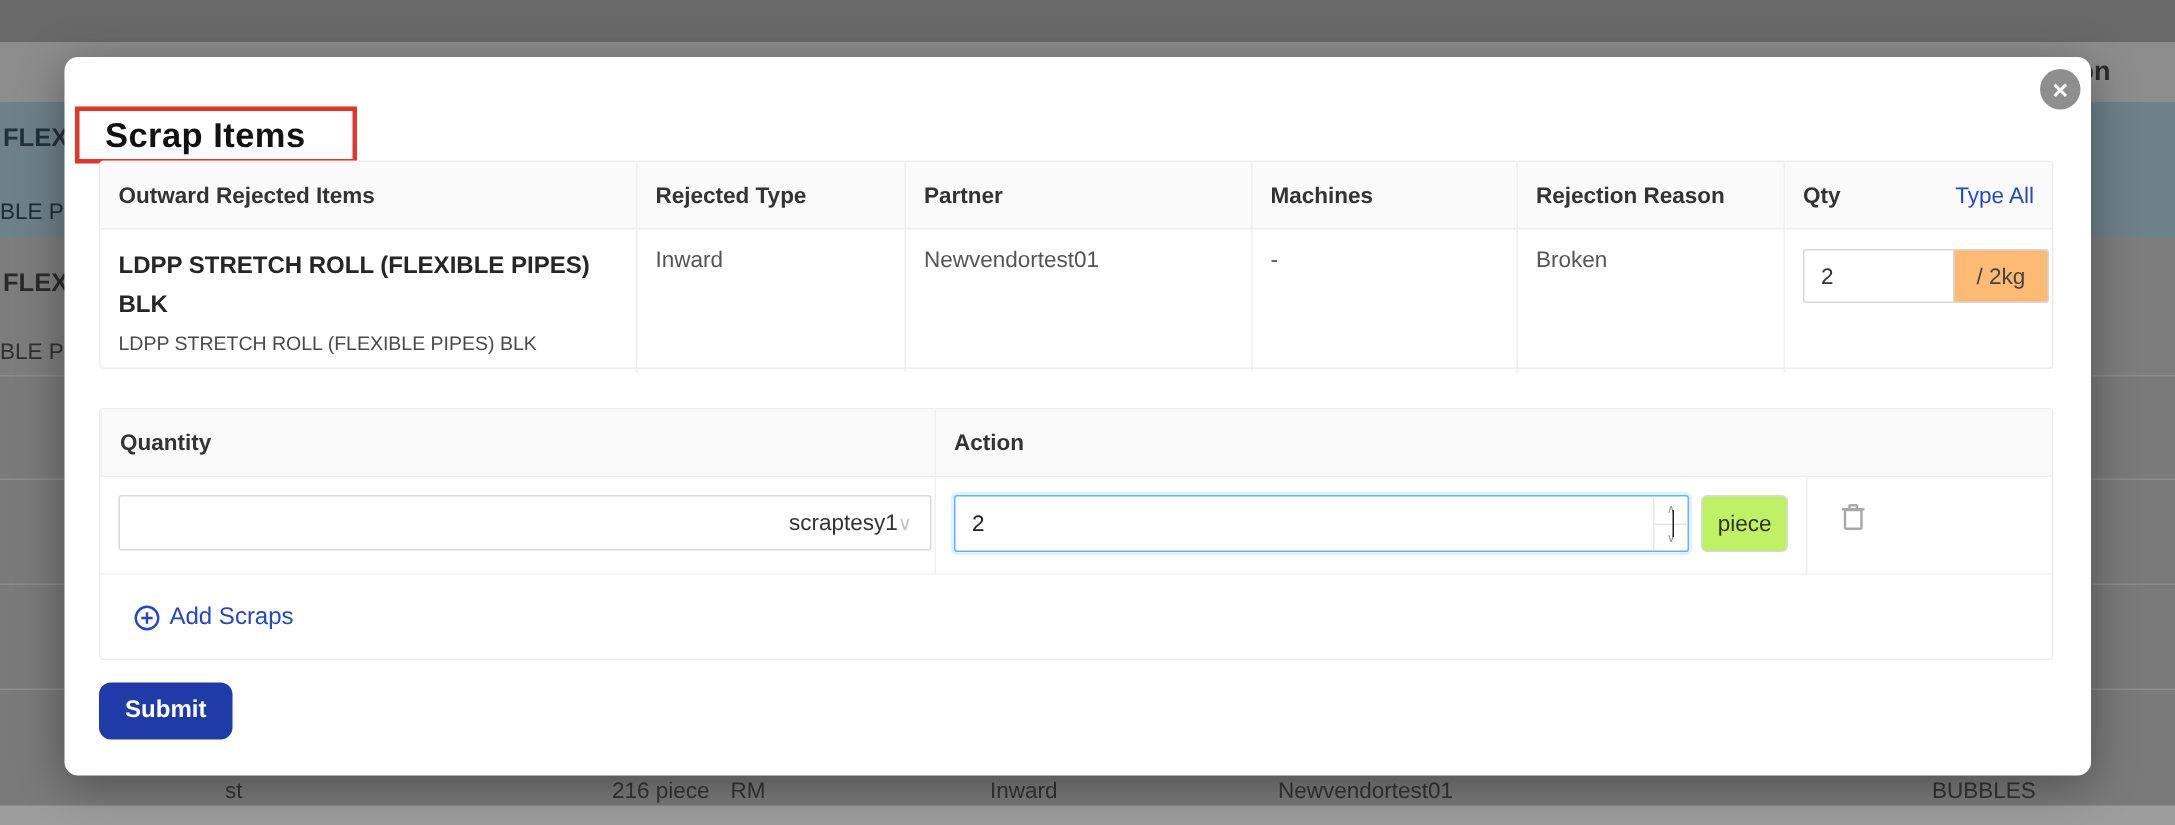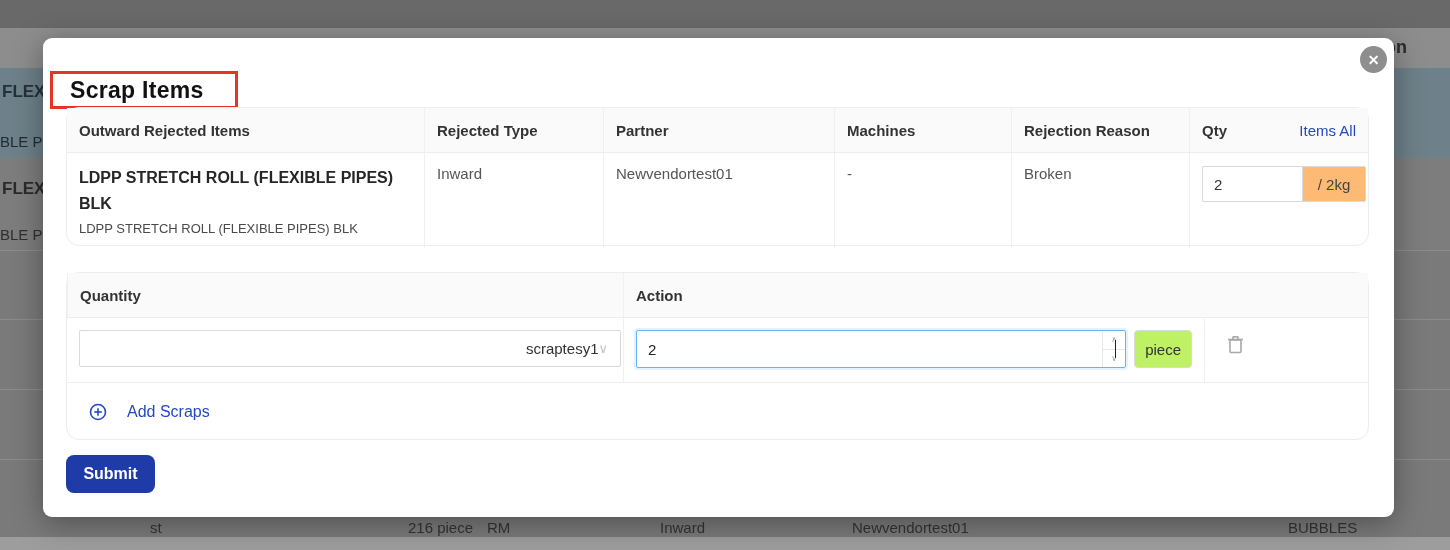--- a/index.html
+++ b/index.html
@@ -31,21 +31,21 @@
     border:3px solid #e53529; display:flex; align-items:center; padding-left:17px;
   }
   .title-box h1 { font-size:23px; font-weight:600; color:#111; letter-spacing:0.3px; }
   .close-btn {
     position:absolute; left:1317px; top:8px; width:27px; height:27px; border-radius:50%;
     background:#8e8e8e; color:#fff; display:flex; align-items:center; justify-content:center;
     font-size:14px; font-weight:700; cursor:pointer; line-height:1;
   }
   .panel {
     position:absolute; left:23px; width:1303px;
-    border:1px solid #ededed; border-radius:13px; background:#fff;
+    border:1px solid #ededed; border-radius:3px; background:#fff;
   }
   .panel-1 { top:69px; height:139px; }
   .panel-2 { top:234px; height:168px; }
   .grid-1 { display:grid; grid-template-columns:357px 179px 231px 177px 178px 1fr; }
   .grid-2 { display:grid; grid-template-columns:556px 581px 1fr; }
   .thead { background:#fafafa; border-bottom:1px solid #ededed; }
   .th {
     height:44px; display:flex; align-items:center; padding-left:12px;
     font-size:15px; font-weight:700; color:#333;
   }
@@ -89,21 +89,21 @@
     flex:1; display:flex; align-items:center; justify-content:center;
     font-size:8px; color:#999; cursor:pointer;
   }
   .spin-btn.up { border-bottom:1px solid #e8e8e8; }
   .unit-addon {
     width:58px; height:38px; border:1px solid #d9d9d9; border-radius:4px; margin-left:8px;
     display:flex; align-items:center; justify-content:center; font-size:15px; color:#333; background:#bef264;
   }
   .row2 { border-bottom:1px solid #f0f0f0; }
   .addscrap-row { padding:20px 0 0 22px; }
-  .addscrap { display:inline-flex; align-items:center; gap:20px; font-size:16px; }
+  .addscrap { display:inline-flex; align-items:center; gap:6px; font-size:16px; }
   .submit-btn {
     position:absolute; left:23px; top:417px; width:89px; height:38px;
     background:#1e3ba8; color:#fff; border:none; border-radius:8px;
     font-size:16px; font-weight:700; cursor:pointer;
     font-family:"Liberation Sans", sans-serif;
   }
   svg { display:block; }
 </style>
 </head>
 <body>
@@ -146,21 +146,21 @@
 
   <div class="panel panel-1">
     <div class="grid-1 thead">
       <div class="th">Outward Rejected Items</div>
       <div class="th vline">Rejected Type</div>
       <div class="th vline">Partner</div>
       <div class="th vline">Machines</div>
       <div class="th vline">Rejection Reason</div>
       <div class="th vline qty-head">
         <span>Qty</span>
-        <span class="link">Items All</span>
+        <span class="link">Type All</span>
       </div>
     </div>
     <div class="grid-1" style="height:93px;">
       <div class="cell">
         <div class="item-name">LDPP STRETCH ROLL (FLEXIBLE PIPES) BLK</div>
         <div class="item-sub">LDPP STRETCH ROLL (FLEXIBLE PIPES) BLK</div>
       </div>
       <div class="cell vline">Inward</div>
       <div class="cell vline">Newvendortest01</div>
       <div class="cell vline">-</div>

